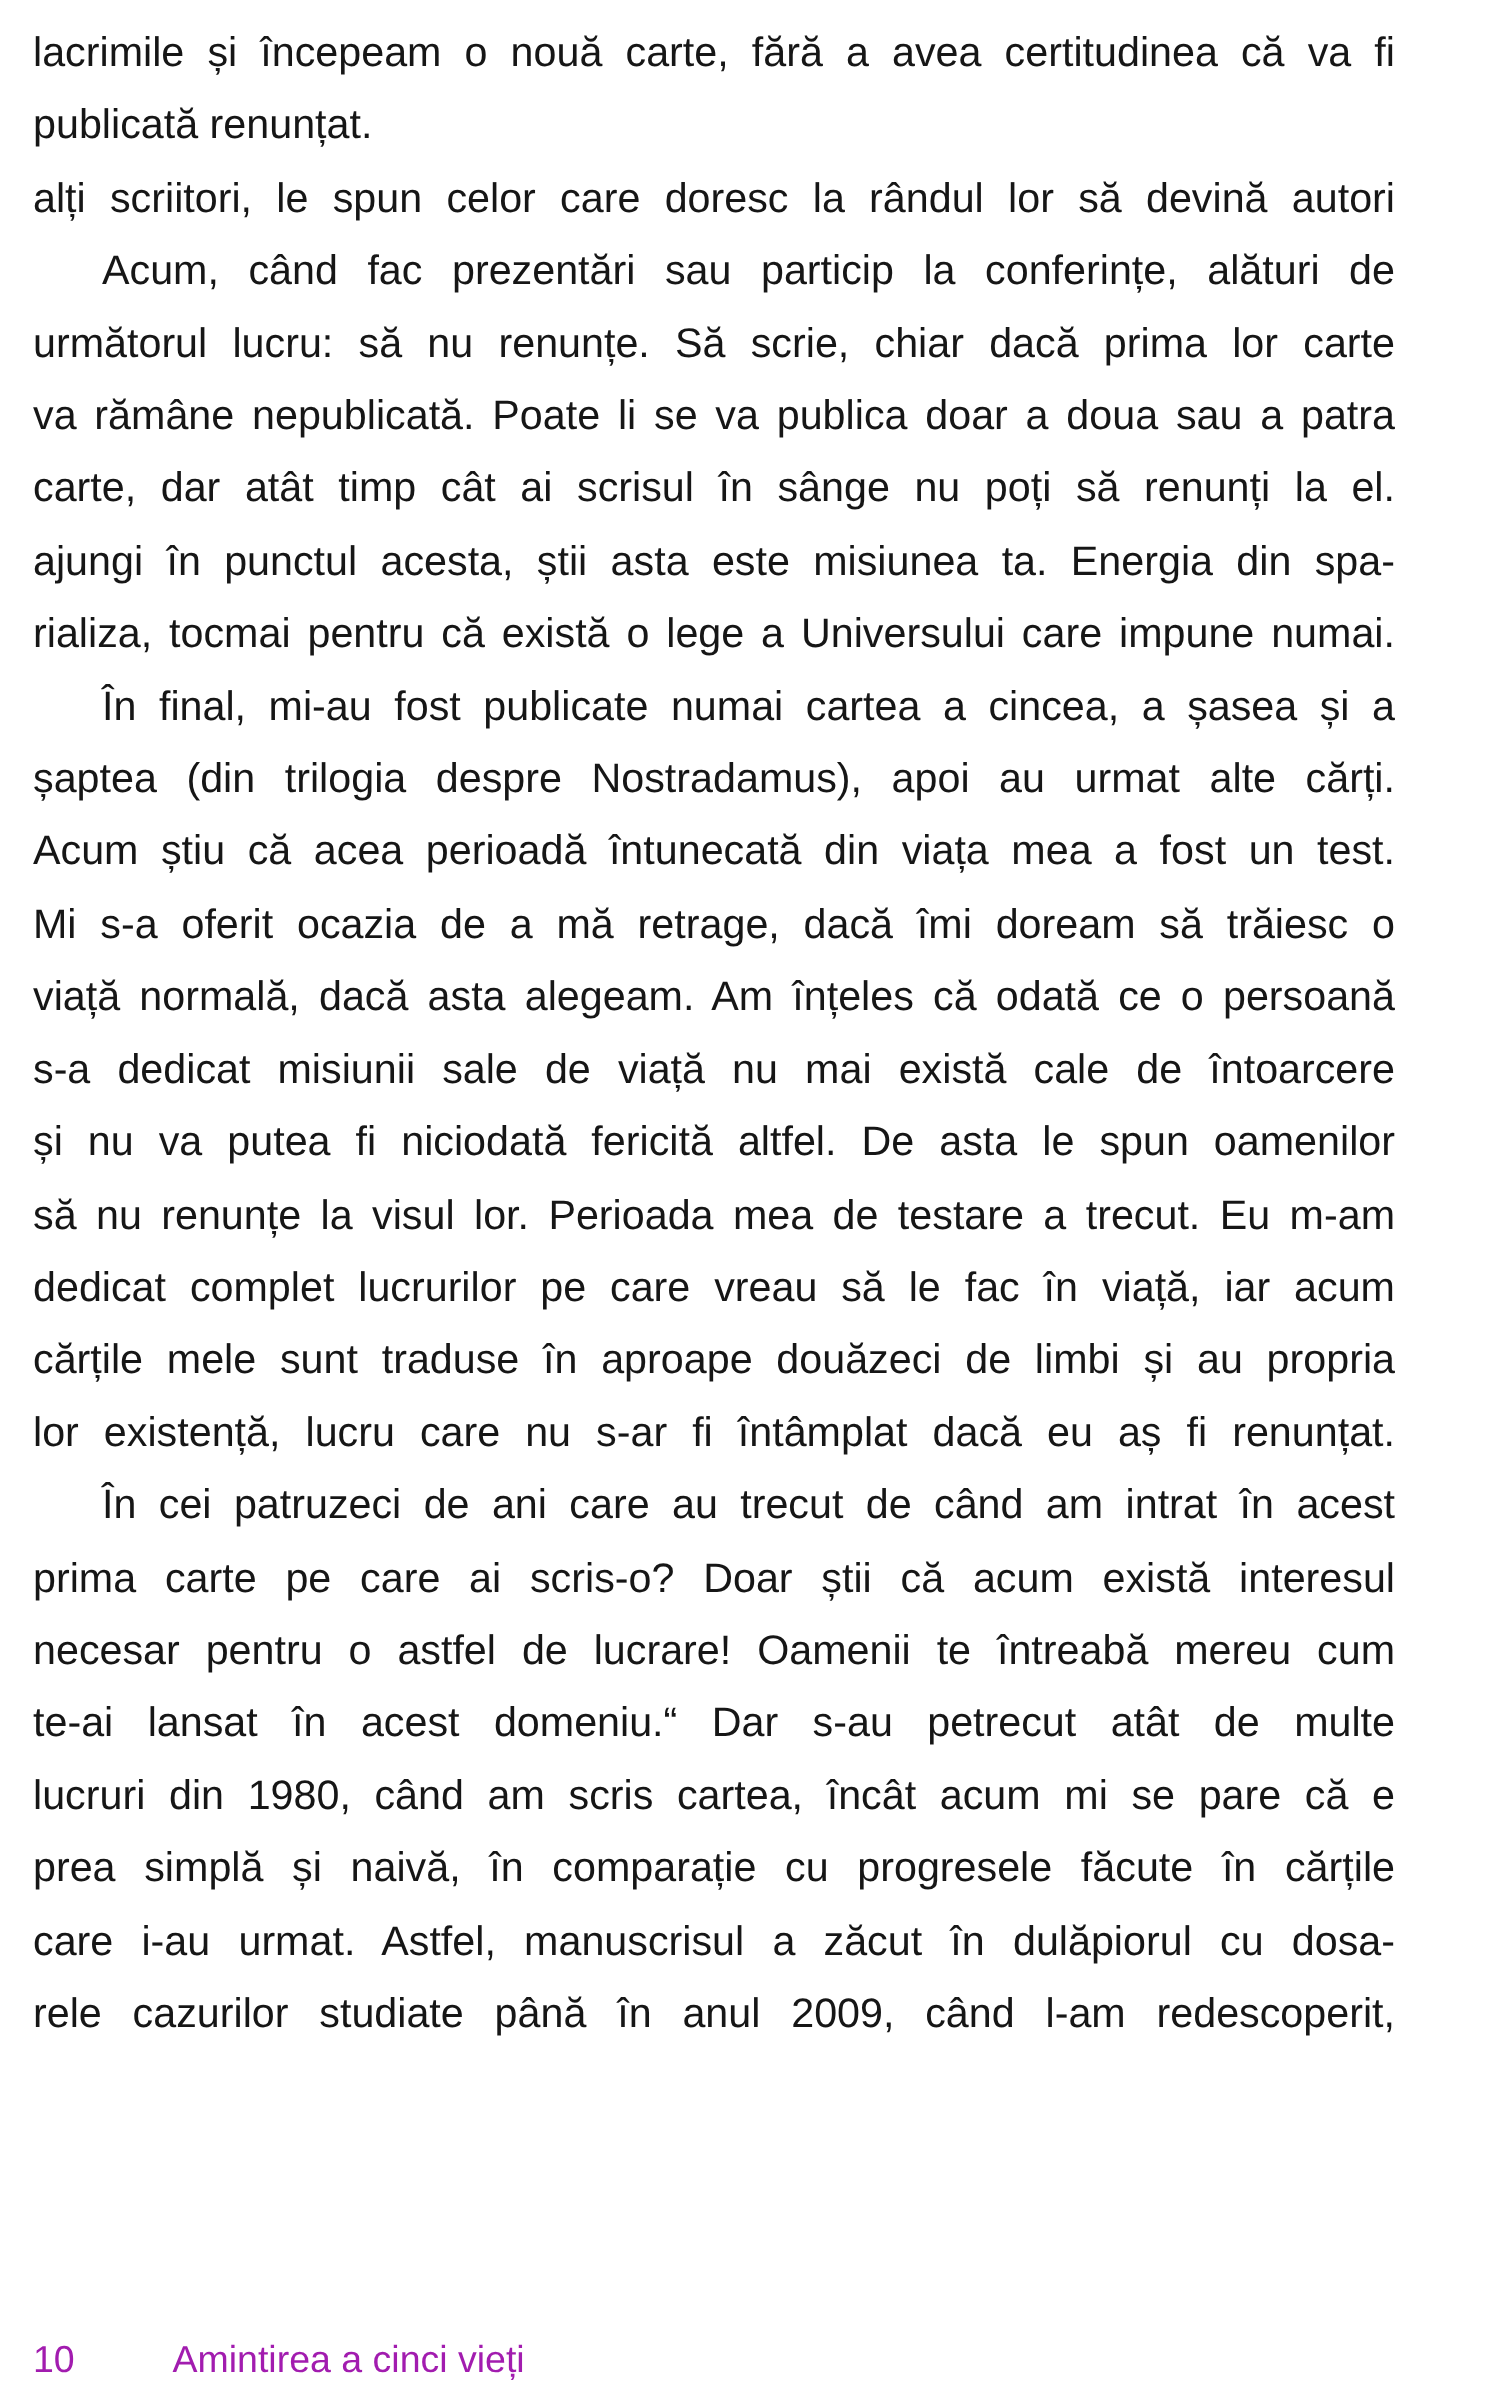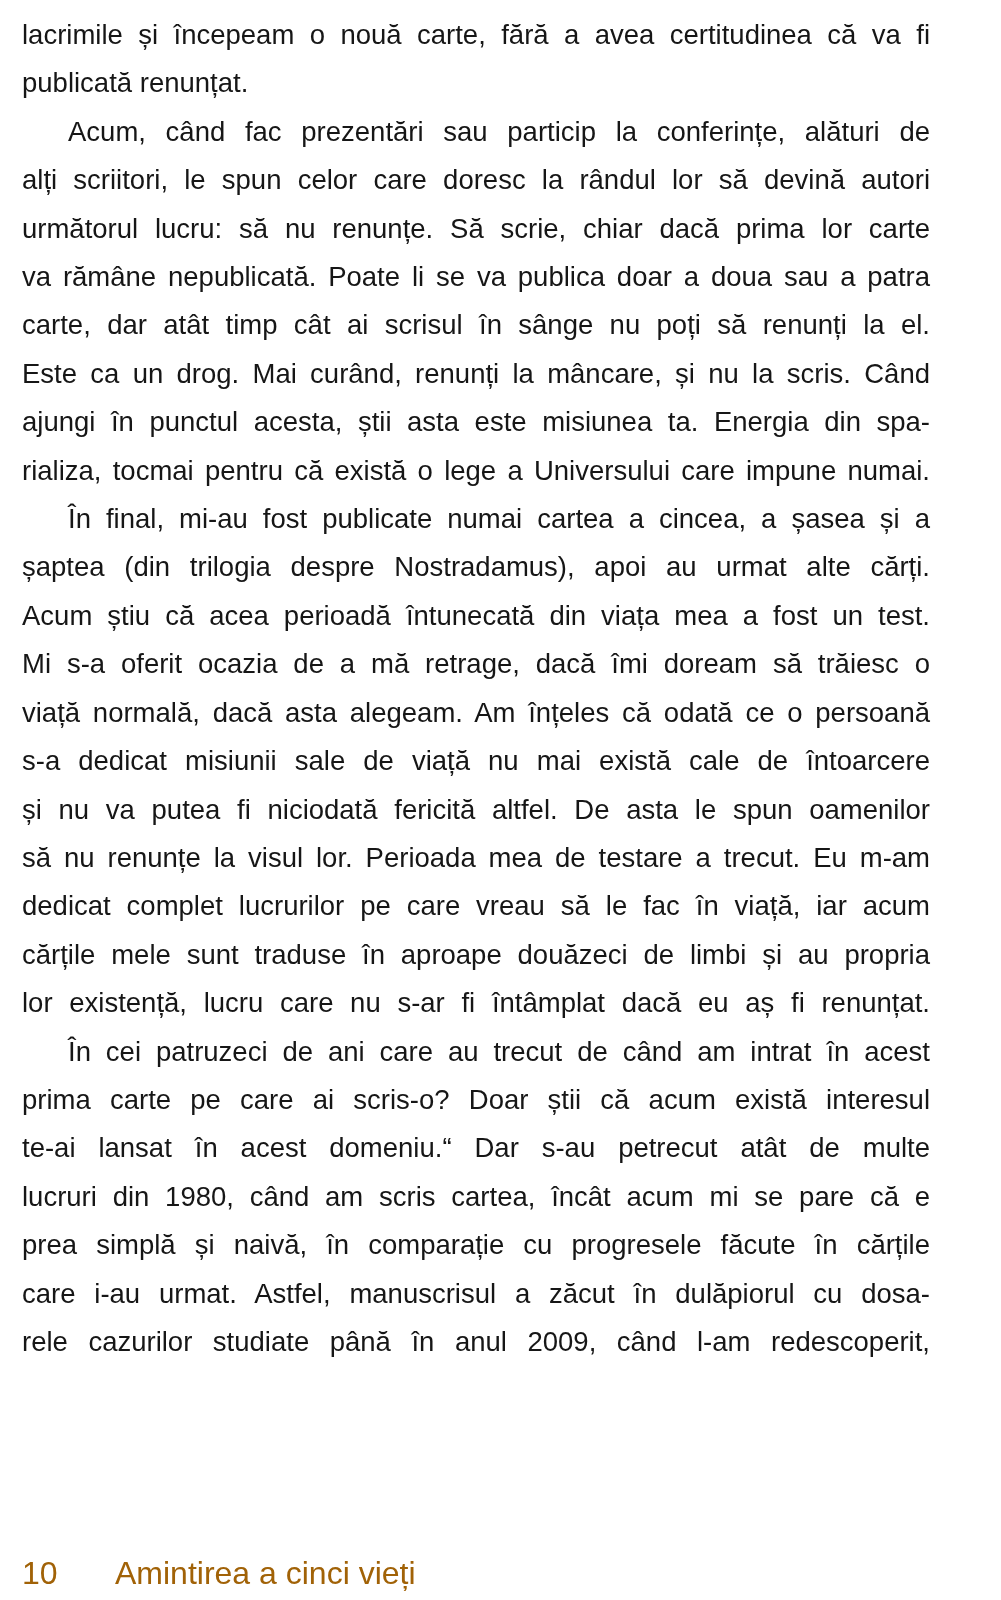--- a/index.html
+++ b/index.html
@@ -28,58 +28,58 @@
     text-align: justify;
     text-align-last: justify;
   }
   .line.indent {
     text-indent: 46px;
   }
   .footer {
     position: absolute;
     left: 22px;
     top: 1558px;
-    font-size: 32px;
+    font-size: 25px;
     line-height: 30px;
-    color: #a16207;
+    color: #a21caf;
   }
   .footer .num {
     display: inline-block;
     width: 93px;
   }
 </style>
 </head>
 <body>
 
 <div class="page">
 
   <div class="text-block">
       <div class="line just">lacrimile și începeam o nouă carte, fără a avea certitudinea că va fi</div>
       <div class="line">publicată renunțat.</div>
+      <div class="line just">alți scriitori, le spun celor care doresc la rândul lor să devină autori</div>
       <div class="line just indent">Acum, când fac prezentări sau particip la conferințe, alături de</div>
-      <div class="line just">alți scriitori, le spun celor care doresc la rândul lor să devină autori</div>
       <div class="line just">următorul lucru: să nu renunțe. Să scrie, chiar dacă prima lor carte</div>
       <div class="line just">va rămâne nepublicată. Poate li se va publica doar a doua sau a patra</div>
       <div class="line just">carte, dar atât timp cât ai scrisul în sânge nu poți să renunți la el.</div>
-      <div class="line just">Este ca un drog. Mai curând, renunți la mâncare, și nu la scris. Când</div>
       <div class="line just">ajungi în punctul acesta, știi asta este misiunea ta. Energia din spa-</div>
       <div class="line just">rializa, tocmai pentru că există o lege a Universului care impune numai.</div>
       <div class="line just indent">În final, mi-au fost publicate numai cartea a cincea, a șasea și a</div>
       <div class="line just">șaptea (din trilogia despre Nostradamus), apoi au urmat alte cărți.</div>
       <div class="line just">Acum știu că acea perioadă întunecată din viața mea a fost un test.</div>
       <div class="line just">Mi s-a oferit ocazia de a mă retrage, dacă îmi doream să trăiesc o</div>
       <div class="line just">viață normală, dacă asta alegeam. Am înțeles că odată ce o persoană</div>
       <div class="line just">s-a dedicat misiunii sale de viață nu mai există cale de întoarcere</div>
       <div class="line just">și nu va putea fi niciodată fericită altfel. De asta le spun oamenilor</div>
       <div class="line just">să nu renunțe la visul lor. Perioada mea de testare a trecut. Eu m-am</div>
       <div class="line just">dedicat complet lucrurilor pe care vreau să le fac în viață, iar acum</div>
       <div class="line just">cărțile mele sunt traduse în aproape douăzeci de limbi și au propria</div>
       <div class="line just">lor existență, lucru care nu s-ar fi întâmplat dacă eu aș fi renunțat.</div>
       <div class="line just indent">În cei patruzeci de ani care au trecut de când am intrat în acest</div>
       <div class="line just">prima carte pe care ai scris-o? Doar știi că acum există interesul</div>
+      <div class="line just">necesar pentru o astfel de lucrare! Oamenii te întreabă mereu cum</div>
       <div class="line just">te-ai lansat în acest domeniu.“ Dar s-au petrecut atât de multe</div>
       <div class="line just">lucruri din 1980, când am scris cartea, încât acum mi se pare că e</div>
       <div class="line just">prea simplă și naivă, în comparație cu progresele făcute în cărțile</div>
       <div class="line just">care i-au urmat. Astfel, manuscrisul a zăcut în dulăpiorul cu dosa-</div>
       <div class="line just">rele cazurilor studiate până în anul 2009, când l-am redescoperit,</div>
     </div>
 
   <div class="footer">
     <span class="num">10</span><span>Amintirea a cinci vieți</span>
   </div>

